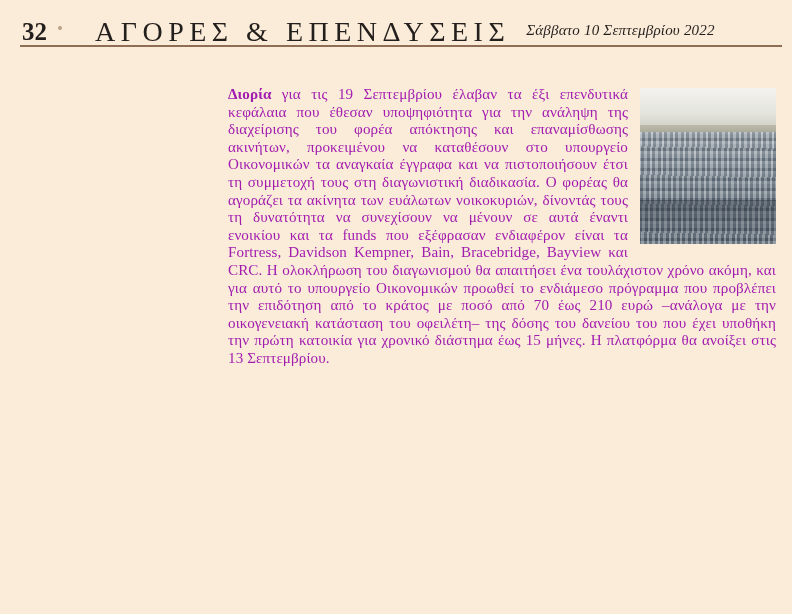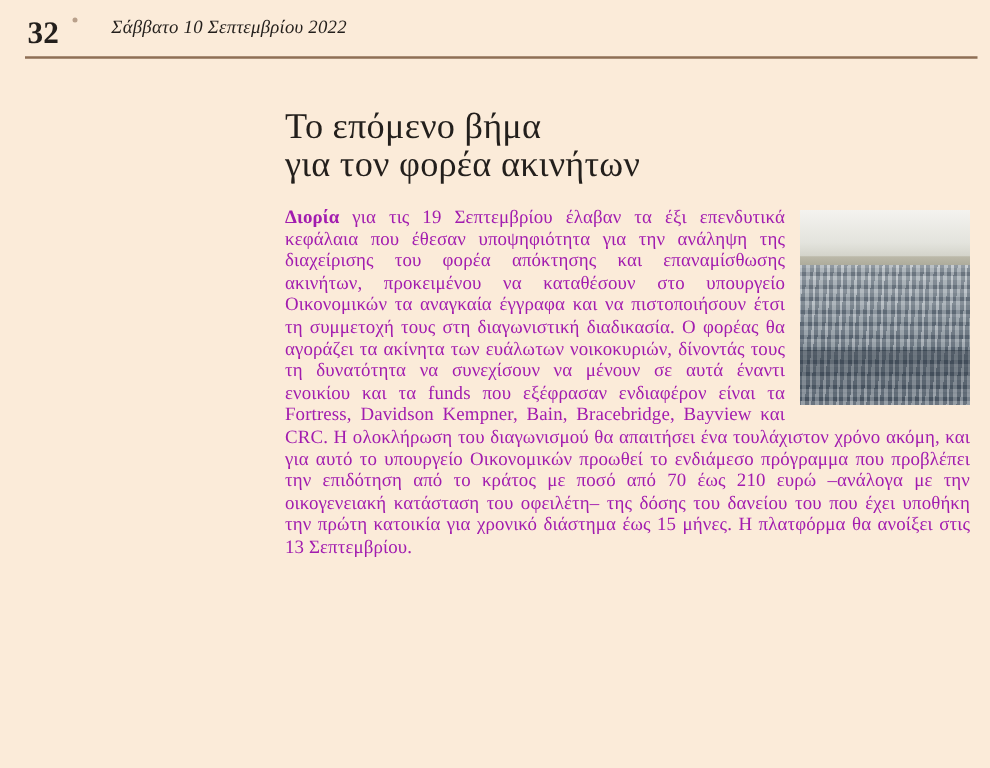--- a/index.html
+++ b/index.html
@@ -24,21 +24,21 @@
   }
 
   
   .masthead {
     position: absolute;
     left: 0;
     top: 14px;
     width: 728px;
     height: 34px;
     display: flex;
-    align-items: flex-start;
+    align-items: center;
     padding: 0 14px;
     box-sizing: border-box;
   }
   .page-number {
     font-family: "Liberation Serif", serif;
     font-weight: bold;
     font-size: 25px;
     line-height: 1;
     letter-spacing: 0px;
     color: #231f1c;
@@ -174,29 +174,28 @@
   }
 </style>
 </head>
 <body>
 
 <div class="page">
 
   <div class="masthead">
     <span class="page-number">32</span>
     <span class="masthead-dot"></span>
+    <span class="section-title">ΑΓΟΡΕΣ &amp; ΕΠΕΝΔΥΣΕΙΣ</span>
     <span class="issue-date">Σάββατο 10 Σεπτεμβρίου 2022</span>
   </div>
 
   <div class="masthead-rule"></div>
 
   <div class="article">
 
-    <h1 class="headline">Το επόμενο βήμα
-για τον φορέα ακινήτων</h1>
 
     <div class="photo">
       <div class="sky"></div>
       <div class="hills"></div>
       <div class="city"></div>
       <div class="shadow-band"></div>
     </div>
 
     <p class="body-text"><span class="lede">Διορία</span><span> για τις 19 Σεπτεμβρίου έλαβαν τα έξι επενδυτικά κεφάλαια που έθεσαν υποψηφιότητα για την ανάληψη της διαχείρισης του φορέα απόκτησης και επαναμίσθωσης ακινήτων, προκειμένου να καταθέσουν στο υπουργείο Οικονομικών τα αναγκαία έγγραφα και να πιστοποιήσουν έτσι τη συμμετοχή τους στη διαγωνιστική διαδικασία. Ο φορέας θα αγοράζει τα ακίνητα των ευάλωτων νοικοκυριών, δίνοντάς τους τη δυνατότητα να συνεχίσουν να μένουν σε αυτά έναντι ενοικίου και τα funds που εξέφρασαν ενδιαφέρον είναι τα Fortress, Davidson Kempner, Bain, Bracebridge, Bayview και CRC. Η ολοκλήρωση του διαγωνισμού θα απαιτήσει ένα τουλάχιστον χρόνο ακόμη, και για αυτό το υπουργείο Οικονομικών προωθεί το ενδιάμεσο πρόγραμμα που προβλέπει την επιδότηση από το κράτος με ποσό από 70 έως 210 ευρώ –ανάλογα με την οικογενειακή κατάσταση του οφειλέτη– της δόσης του δανείου του που έχει υποθήκη την πρώτη κατοικία για χρονικό διάστημα έως 15 μήνες. Η πλατφόρμα θα ανοίξει στις 13 Σεπτεμβρίου.</span></p>
 

